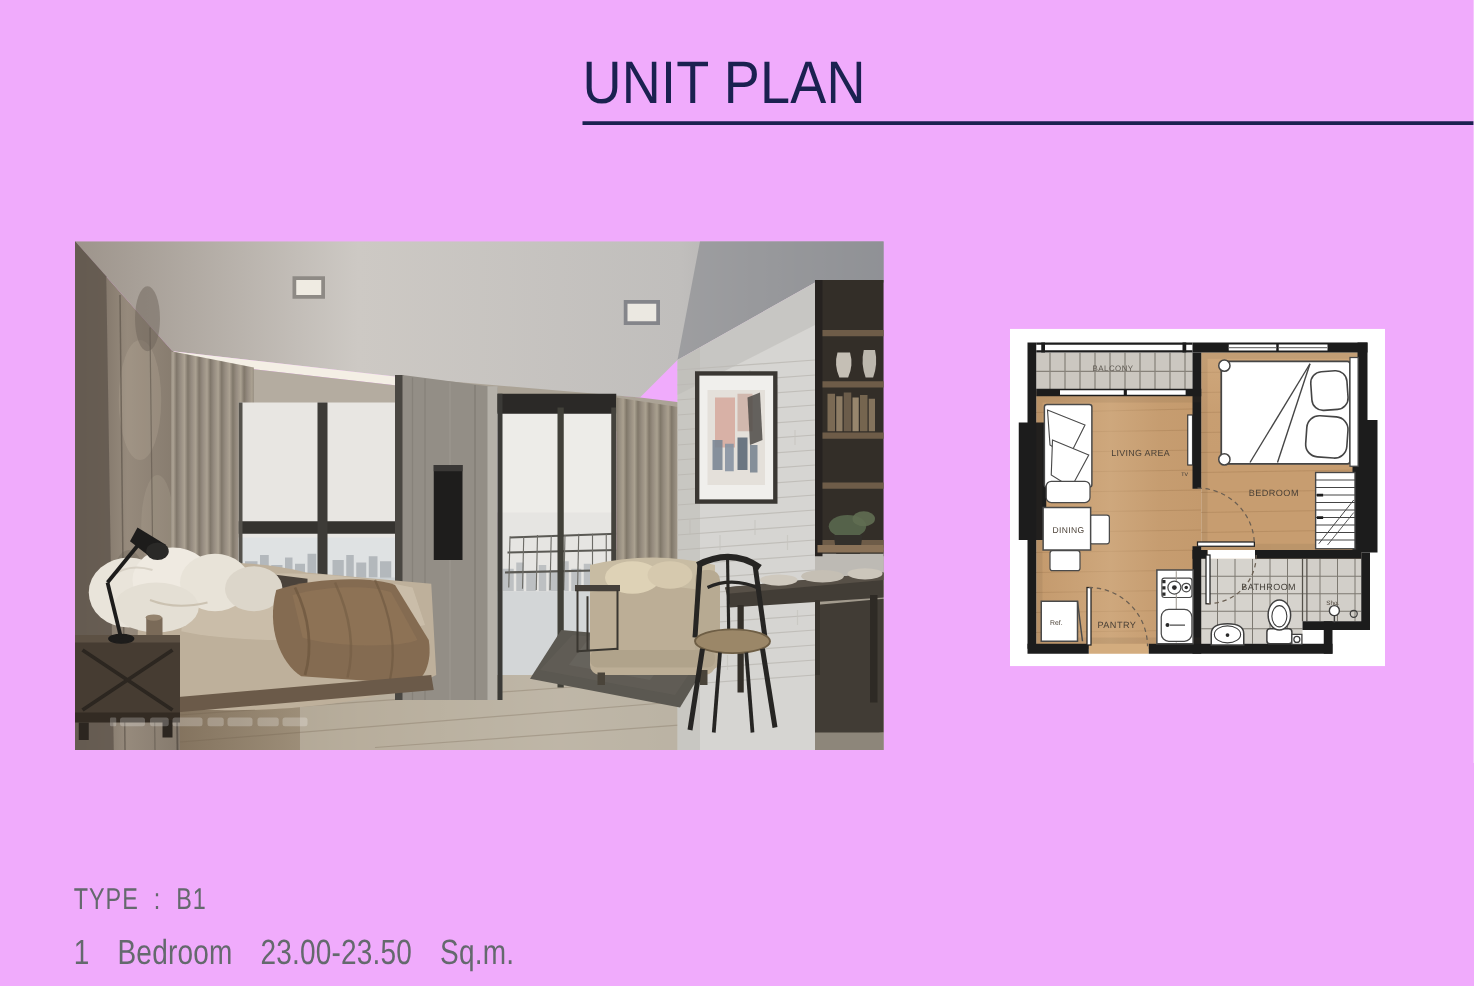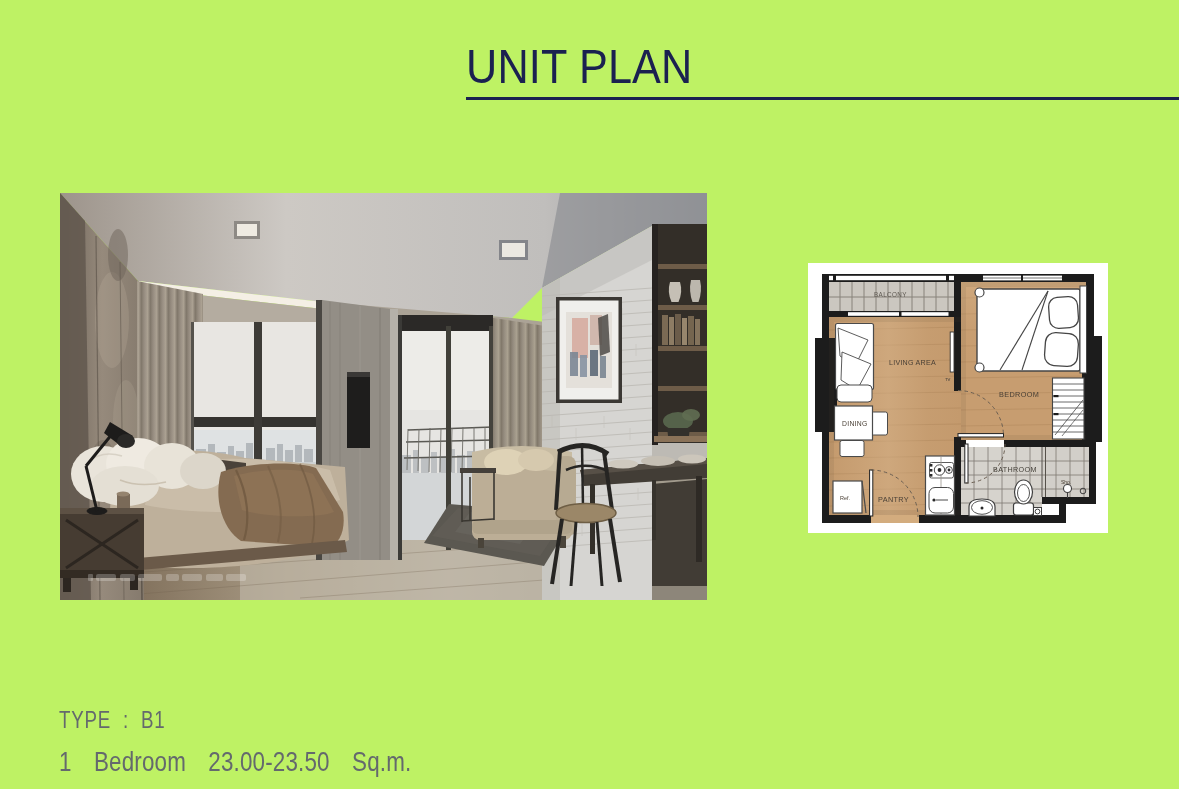--- a/index.html
+++ b/index.html
@@ -1,21 +1,21 @@
 <!DOCTYPE html>
 <html><head>
 <meta charset="utf-8">
 <style>
   html,body{margin:0;padding:0;}
   body{width:1179px;height:789px;background:#ffffff;font-family:"Liberation Sans",sans-serif;}
   .abs{position:absolute;}
 </style>
 </head>
 <body>
-<div id="page" style="position:relative;width:1179px;height:789px;overflow:hidden;background:#bef264;">
+<div id="page" style="position:relative;width:1179px;height:789px;overflow:hidden;background:#f0abfc;">
 
   <div class="abs" style="left:466px;top:39px;color:#1b2150;font-size:48px;font-weight:400;letter-spacing:0.2px;transform:scaleX(0.9);transform-origin:left top;white-space:nowrap;">UNIT PLAN</div>
 
   <div class="abs" style="left:466px;top:97px;width:713px;height:3px;background:#1b2150;"></div>
 
   <svg class="abs" style="left:60px;top:193px;" width="647" height="407" viewBox="60 193 647 407">
     <defs>
       <linearGradient id="ceil" x1="0" y1="0" x2="1" y2="0">
         <stop offset="0" stop-color="#9d948b"></stop>
         <stop offset="0.35" stop-color="#cdc9c4"></stop>

